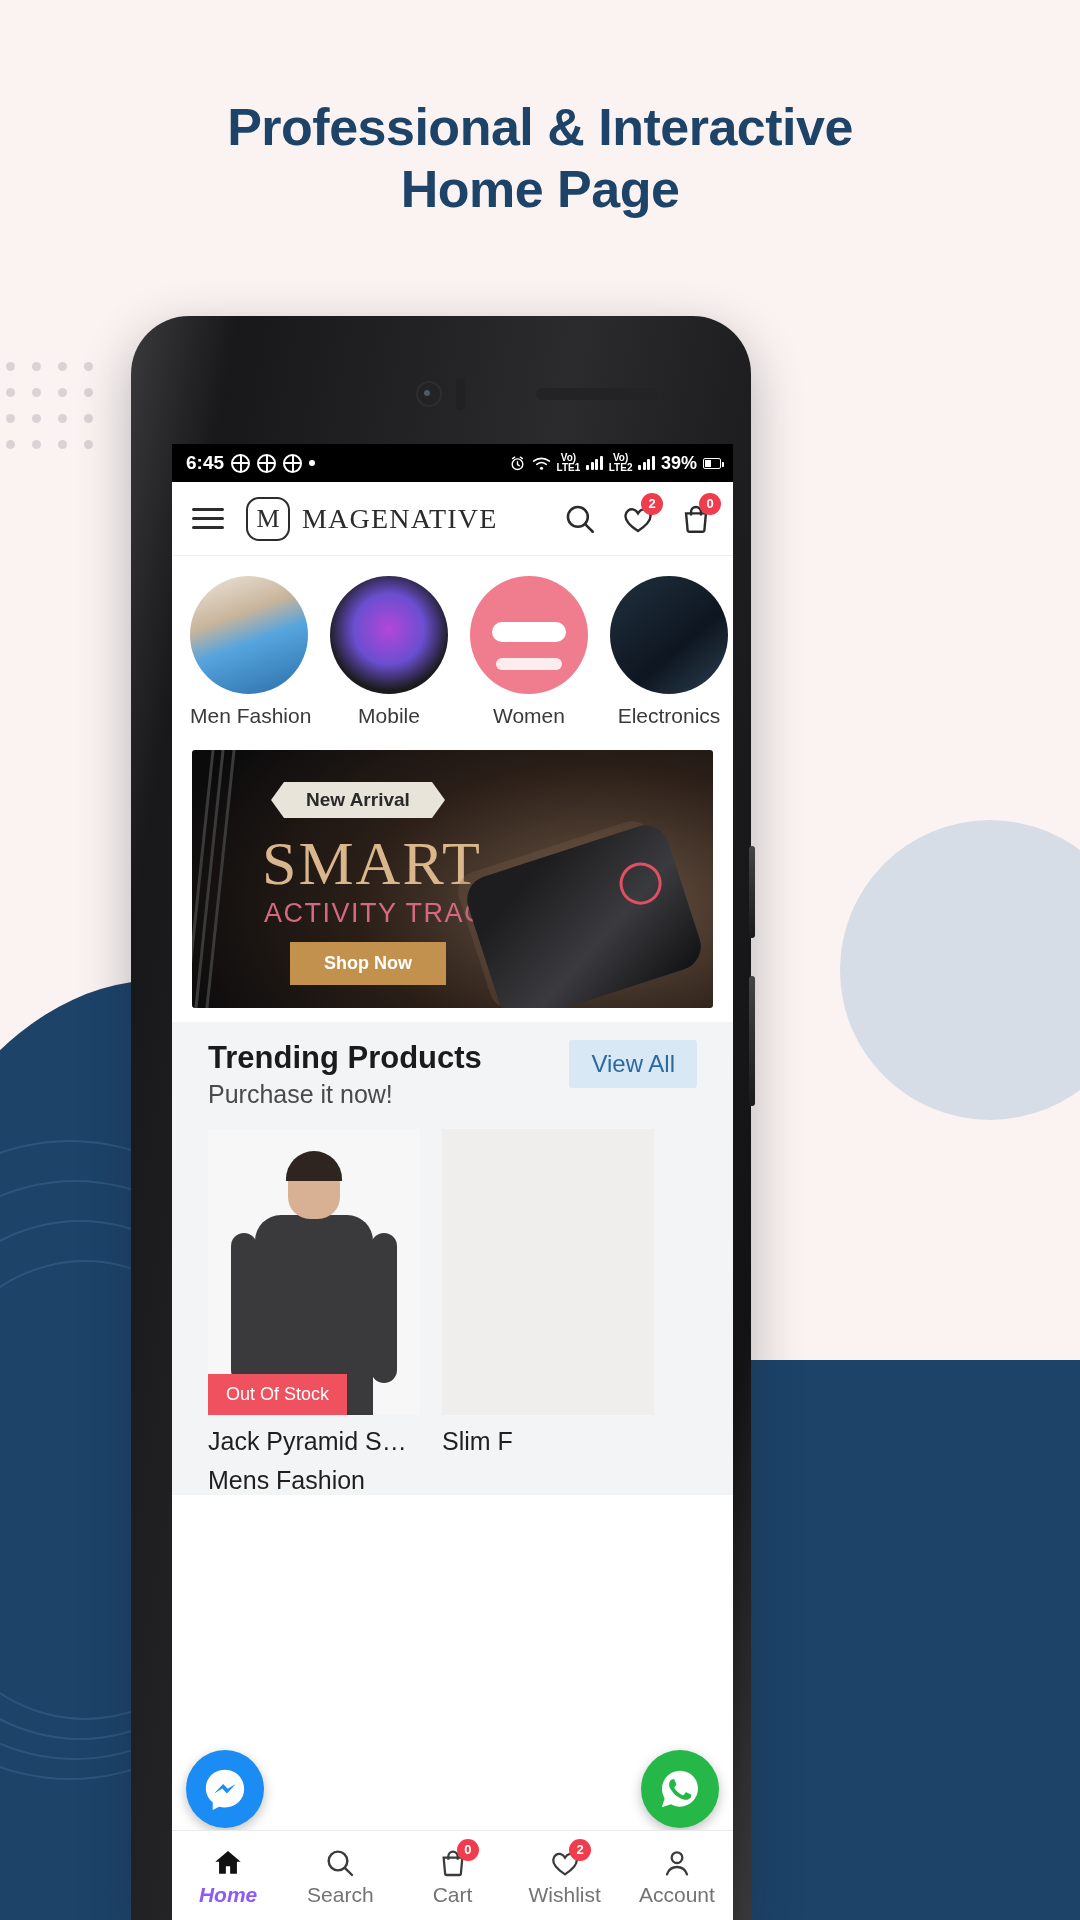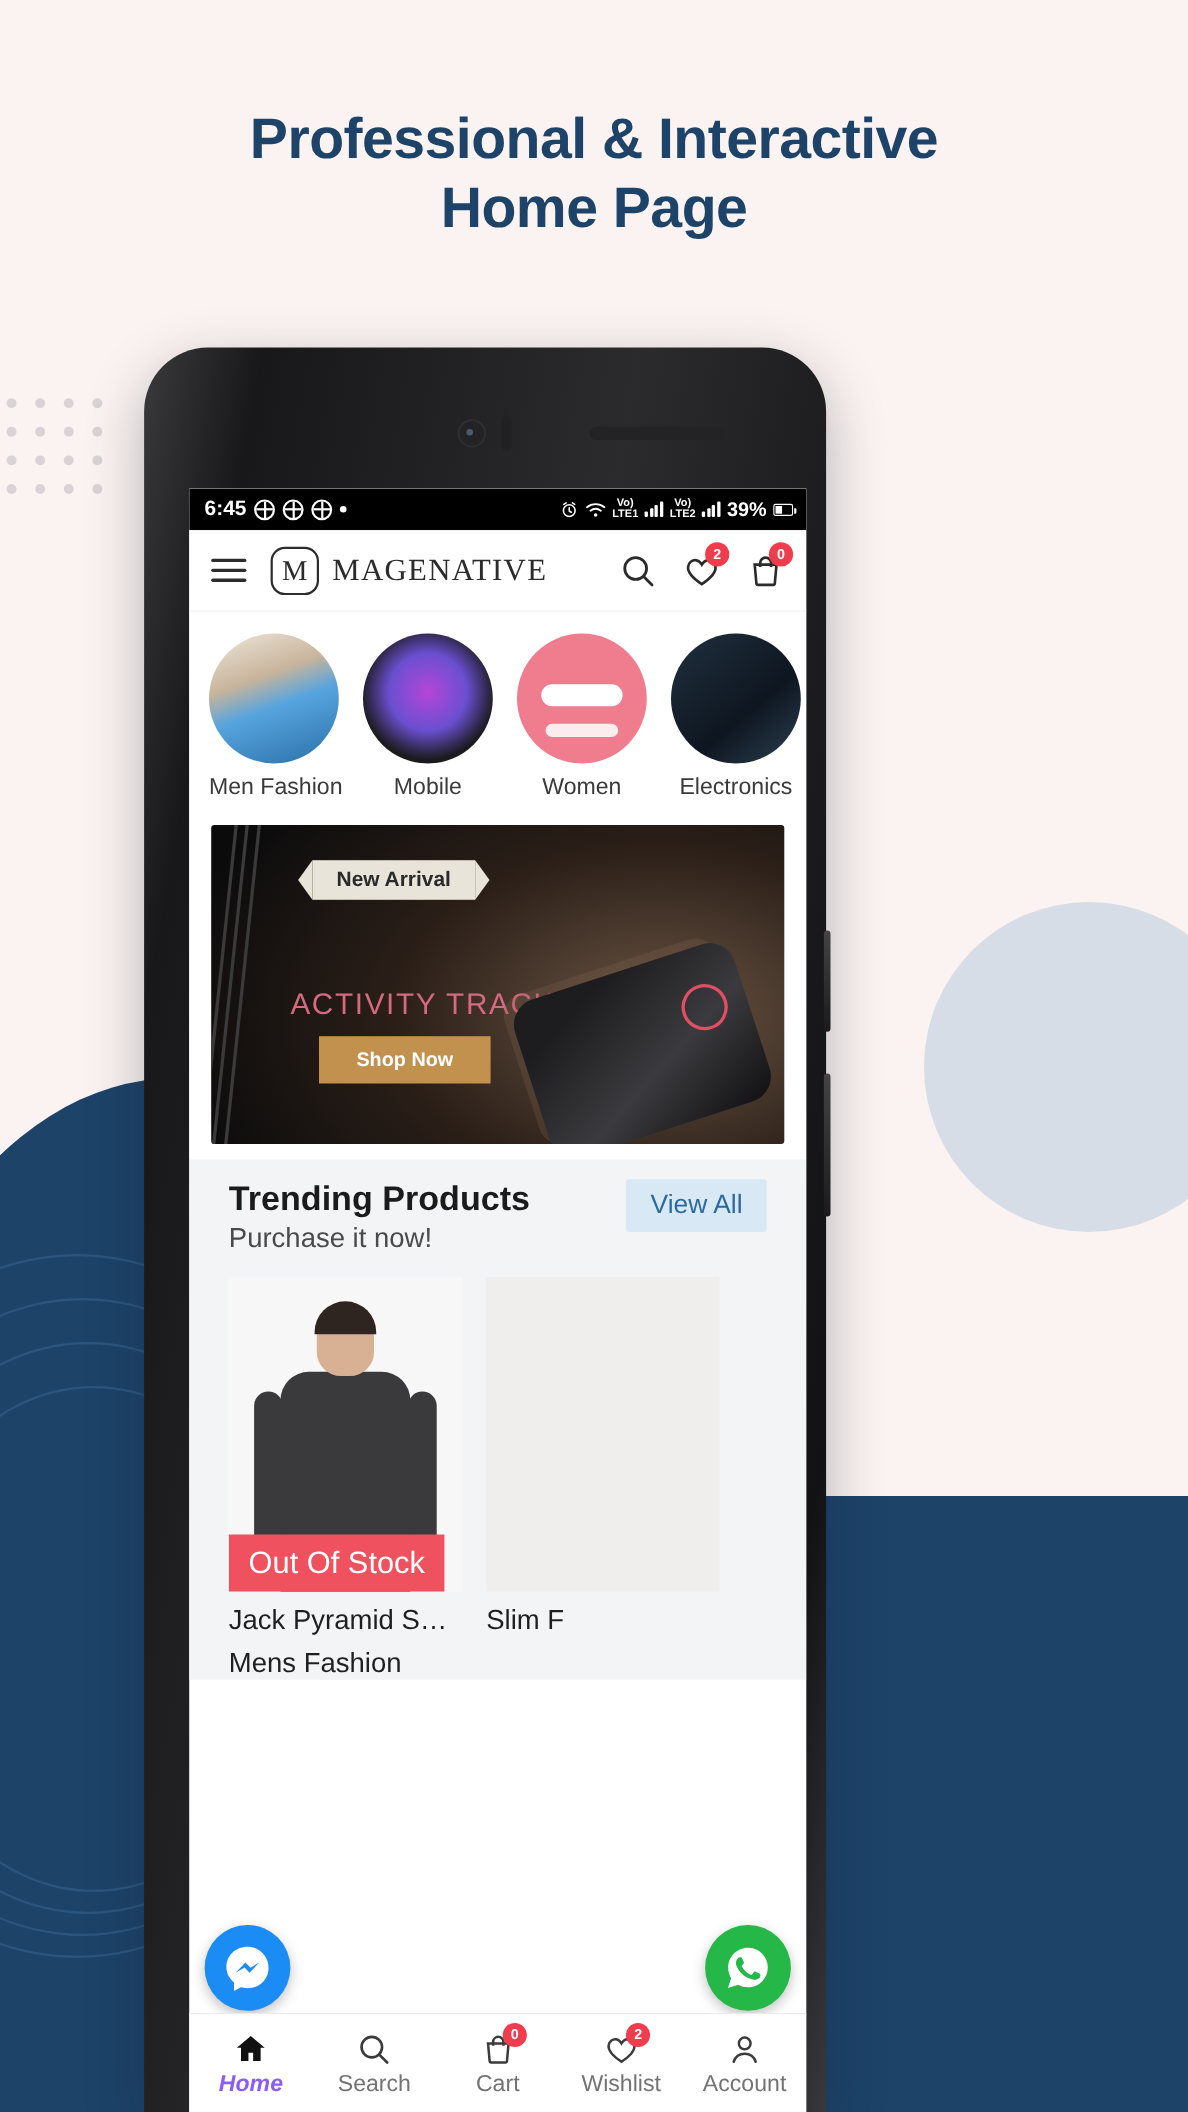--- a/index.html
+++ b/index.html
@@ -161,21 +161,21 @@
   .catimg-mobile{background:radial-gradient(circle at 50% 45%, #b446d8 0%, #6a4fd0 40%, #1b1b1d 70%);}
   .catimg-electronics{background:linear-gradient(140deg,#20303f 0%,#0e1620 60%,#2c4052 100%);}
   .catimg-women::after{
     content:''; position:absolute; left:22px; top:46px; width:74px; height:20px;
     background:#fff; border-radius:10px; box-shadow:0 32px 0 -4px rgba(255,255,255,.85);
   }
 
   
   .banner-wrap { background:#fff; padding: 8px 20px 14px; }
   .banner {
-    position:relative; height:290px; border-radius:3px; overflow:hidden;
+    position:relative; height:258px; border-radius:3px; overflow:hidden;
     background: radial-gradient(120% 140% at 78% 60%, #6b5544 0%, #2b1f18 38%, #0b0b0c 72%);
   }
   .banner-stripes { position:absolute; left:0; top:0; bottom:0; width:40px; }
   .banner-stripes i { position:absolute; top:-20px; bottom:-20px; width:3px; background:#3a3a3a; transform:rotate(6deg); }
   .ribbon {
     position:absolute; left:92px; top:32px; background:#e9e4da; color:#2a2a2a;
     padding:7px 22px; font-size:19px; font-weight:600;
   }
   .ribbon::before,.ribbon::after{
     content:''; position:absolute; top:0; border-top:18px solid transparent;
@@ -234,21 +234,21 @@
   }
   .hair{
     position:absolute;left:50%;transform:translateX(-50%);top:22px;width:56px;height:30px;
     background:#2e2420;border-radius:28px 28px 0 0;
   }
   .torso-white { width:124px; height:176px; background:#f2f2f2; border-radius:22px 22px 0 0; border:1px solid #e6e6e6;}
   .torso-white::after{content:'';position:absolute;left:50%;top:0;width:1.5px;height:176px;background:#e78c93;}
   .jeans{position:absolute;left:50%;transform:translateX(-50%);bottom:0;width:108px;height:42px;background:#23262b;}
   .oos {
     position:absolute; left:0; bottom:0; background:#f0515e; color:#fff;
-    font-size:28px; padding:10px 18px;
+    font-size:18px; padding:10px 18px;
   }
   .p-name { margin-top:12px; font-size:25px; color:#1f1f1f; white-space:nowrap; overflow:hidden; text-overflow:ellipsis; }
   .p-cat { margin-top:10px; font-size:25px; color:#1f1f1f; }
 
   
   .fab {
     position:absolute; width:78px; height:78px; border-radius:50%;
     display:flex; align-items:center; justify-content:center; z-index:9;
     box-shadow:0 4px 12px rgba(0,0,0,.25); cursor:pointer;
   }
@@ -417,20 +417,21 @@
     </div>
 
     <div class="banner-wrap">
       <div class="banner">
         <div class="banner-stripes">
           <i style="left:6px"></i>
             <i style="left:16px"></i>
             <i style="left:27px"></i>
         </div>
         <div class="ribbon">New Arrival</div>
+        <div class="banner-title">SMART</div>
         <div class="banner-sub">ACTIVITY TRACKER</div>
         <div class="banner-btn">Shop Now</div>
         <div class="watch"></div>
       </div>
     </div>
 
     <div class="trending">
       <div class="trend-head">
         <div>
           <div class="trend-title">Trending Products</div>

